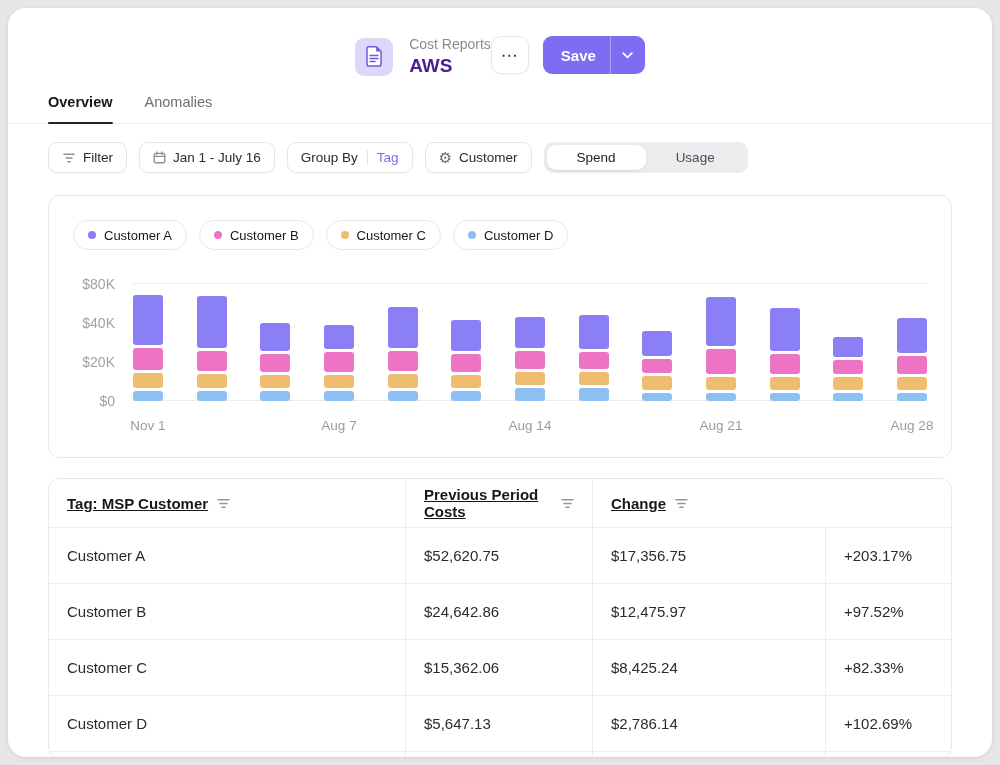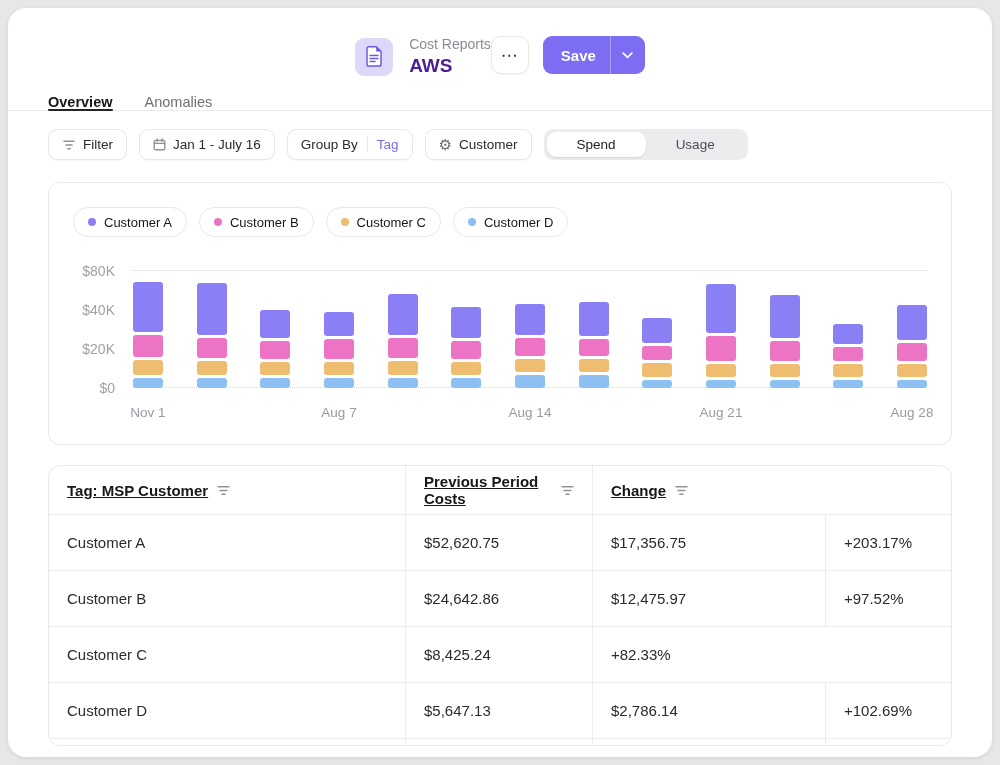--- a/index.html
+++ b/index.html
@@ -40,21 +40,21 @@
     border:none; background:transparent; color:#fff; font-family:inherit;
     font-size:15px; font-weight:600; padding:0 14px 0 18px; cursor:pointer;
   }
   .save-caret {
     border:none; background:transparent; border-left:1px solid rgba(255,255,255,.35);
     padding:0 12px 0 11px; cursor:pointer; display:flex; align-items:center;
   }
 
   
   .tabs { display:flex; gap:32px; padding:0 40px; margin-top:17px; border-bottom:1px solid #ececf0; }
-  .tab { font-size:14.5px; color:#6f6f78; position:relative; cursor:pointer; }
+  .tab { font-size:14.5px; color:#6f6f78; padding-bottom:13px; position:relative; cursor:pointer; }
   .tab.active { color:#17171c; font-weight:600; }
   .tab.active::after { content:""; position:absolute; left:0; right:0; bottom:-1px; height:2px; background:#232328; border-radius:2px; }
 
   
   .toolbar { display:flex; gap:12px; margin:18px 40px 0; align-items:center; }
   .tbtn {
     display:inline-flex; align-items:center; gap:7px; height:31px; padding:0 13px;
     background:#fff; border:1px solid #e6e6ea; border-radius:9px;
     font-family:inherit; font-size:13.5px; color:#2a2a30; cursor:pointer;
     box-shadow:0 1px 1px rgba(20,20,30,.03); white-space:nowrap;
@@ -322,20 +322,21 @@
           <div class="td">+203.17%</div>
         </div>
         <div class="tr">
           <div class="td">Customer B</div>
           <div class="td">$24,642.86</div>
           <div class="td">$12,475.97</div>
           <div class="td">+97.52%</div>
         </div>
         <div class="tr">
           <div class="td">Customer C</div>
+          <div class="td">$15,362.06</div>
           <div class="td">$8,425.24</div>
           <div class="td">+82.33%</div>
         </div>
         <div class="tr">
           <div class="td">Customer D</div>
           <div class="td">$5,647.13</div>
           <div class="td">$2,786.14</div>
           <div class="td">+102.69%</div>
         </div>
         <div class="tr partial">

